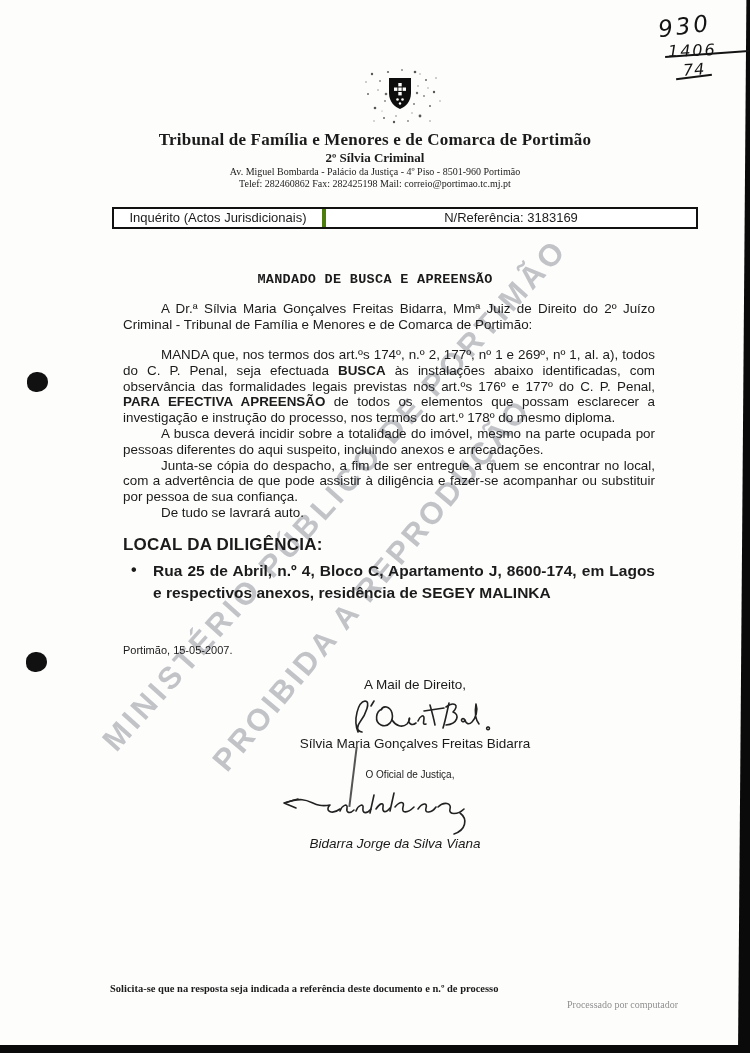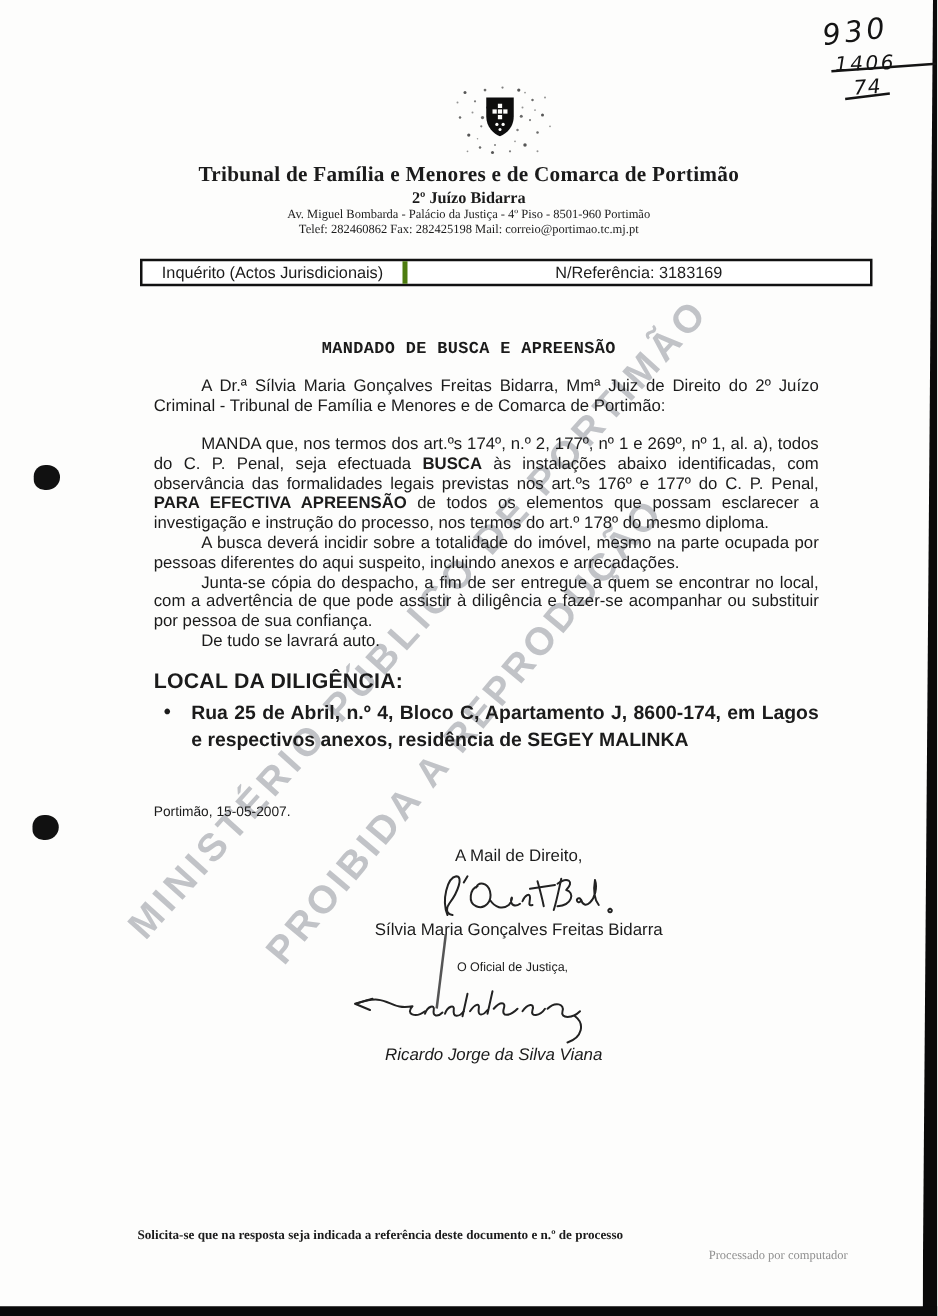--- a/index.html
+++ b/index.html
@@ -152,21 +152,21 @@
         <rect x="42.6" y="21.5" width="3.4" height="3.4"></rect>
         <rect x="38.3" y="26" width="3.4" height="3.4"></rect>
         <circle cx="37.5" cy="33.5" r="1.3"></circle>
           <circle cx="42.5" cy="33.5" r="1.3"></circle>
         <circle cx="40" cy="37.5" r="1.2"></circle>
       </g>
     </svg>
   </div>
 
   <div class="hdr court-name">Tribunal de Família e Menores e de Comarca de Portimão</div>
-  <div class="hdr court-section">2º Juízo Bidarra</div>
+  <div class="hdr court-section">2º Sílvia Criminal</div>
   <div class="hdr court-addr">Av. Miguel Bombarda - Palácio da Justiça - 4º Piso - 8501-960 Portimão</div>
   <div class="hdr court-contacts">Telef: 282460862   Fax: 282425198 Mail: correio@portimao.tc.mj.pt</div>
 
   <div class="case-table">
     <div class="case-cell case-cell-2">Inquérito (Actos Jurisdicionais)</div>
     <div class="case-cell case-cell-3">N/Referência: 3183169</div>
   </div>
 
   <div class="doc-title">MANDADO DE BUSCA E APREENSÃO</div>
 
@@ -220,21 +220,21 @@
       <path class="sig-path" d="M92,9 L88,27"></path>
       <path class="sig-path" d="M94,23 C98,17 102,16 101,21 C100,27 104,27 108,22"></path>
       <path class="sig-path" d="M112,7 L108,25"></path>
       <path class="sig-path" d="M113,21 C118,15 123,15 121,21 C119,28 126,27 132,21"></path>
       <path class="sig-path" d="M136,23 C140,17 146,16 144,22 C142,28 150,27 154,21"></path>
       <path class="sig-path" d="M156,21 C162,15 170,17 168,23 C166,29 176,29 182,23"></path>
       <path class="sig-path" d="M178,27 C186,33 184,44 172,48"></path>
     </svg>
   </div>
 
-  <div class="officer-name">Ricardo Jorge da Silva Viana</div>
+  <div class="officer-name">Bidarra Jorge da Silva Viana</div>
 
   <div class="footer-note">Solicita-se que na resposta seja indicada a referência deste documento e n.º de processo</div>
   <div class="processed-note">Processado por computador</div>
 
   <div class="hole hole-1"></div>
   <div class="hole hole-2"></div>
   <div class="edge-right"></div>
   <div class="edge-bottom"></div>
 
 </div>

